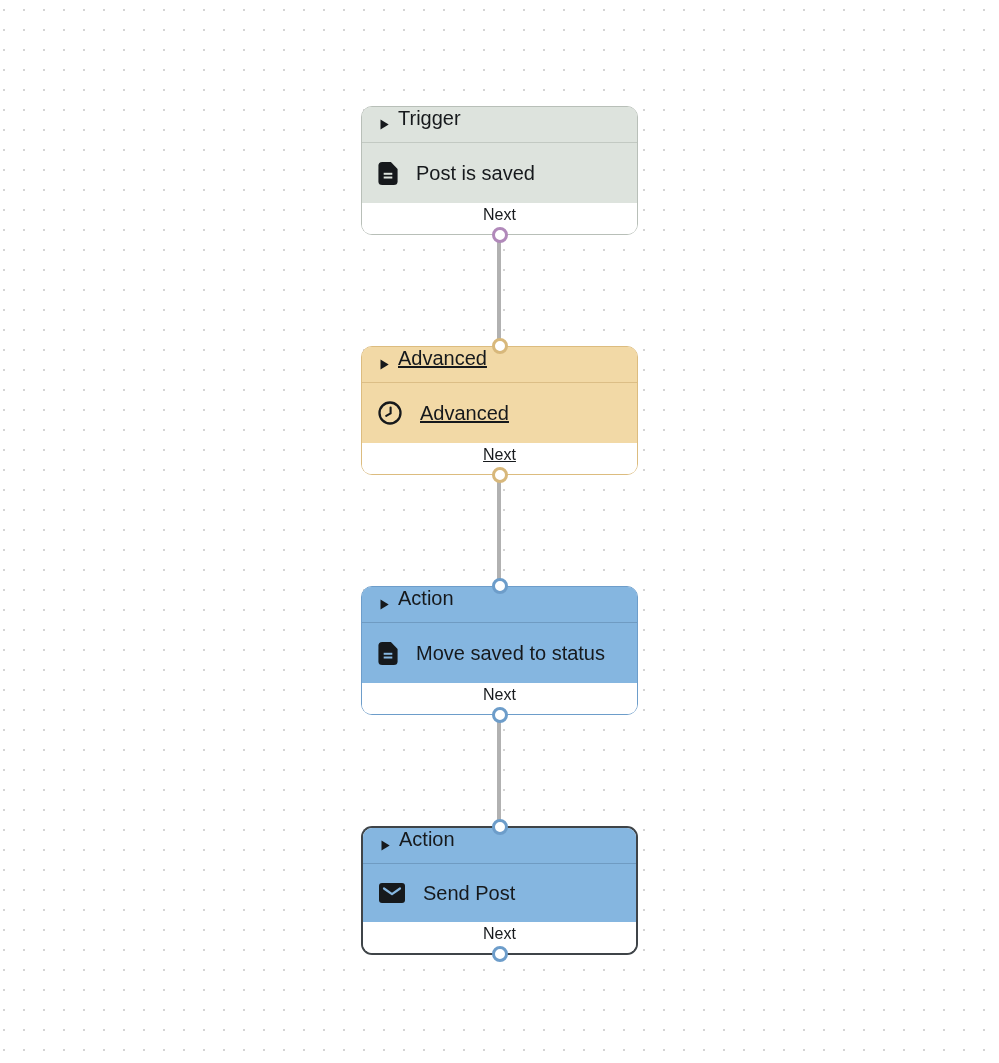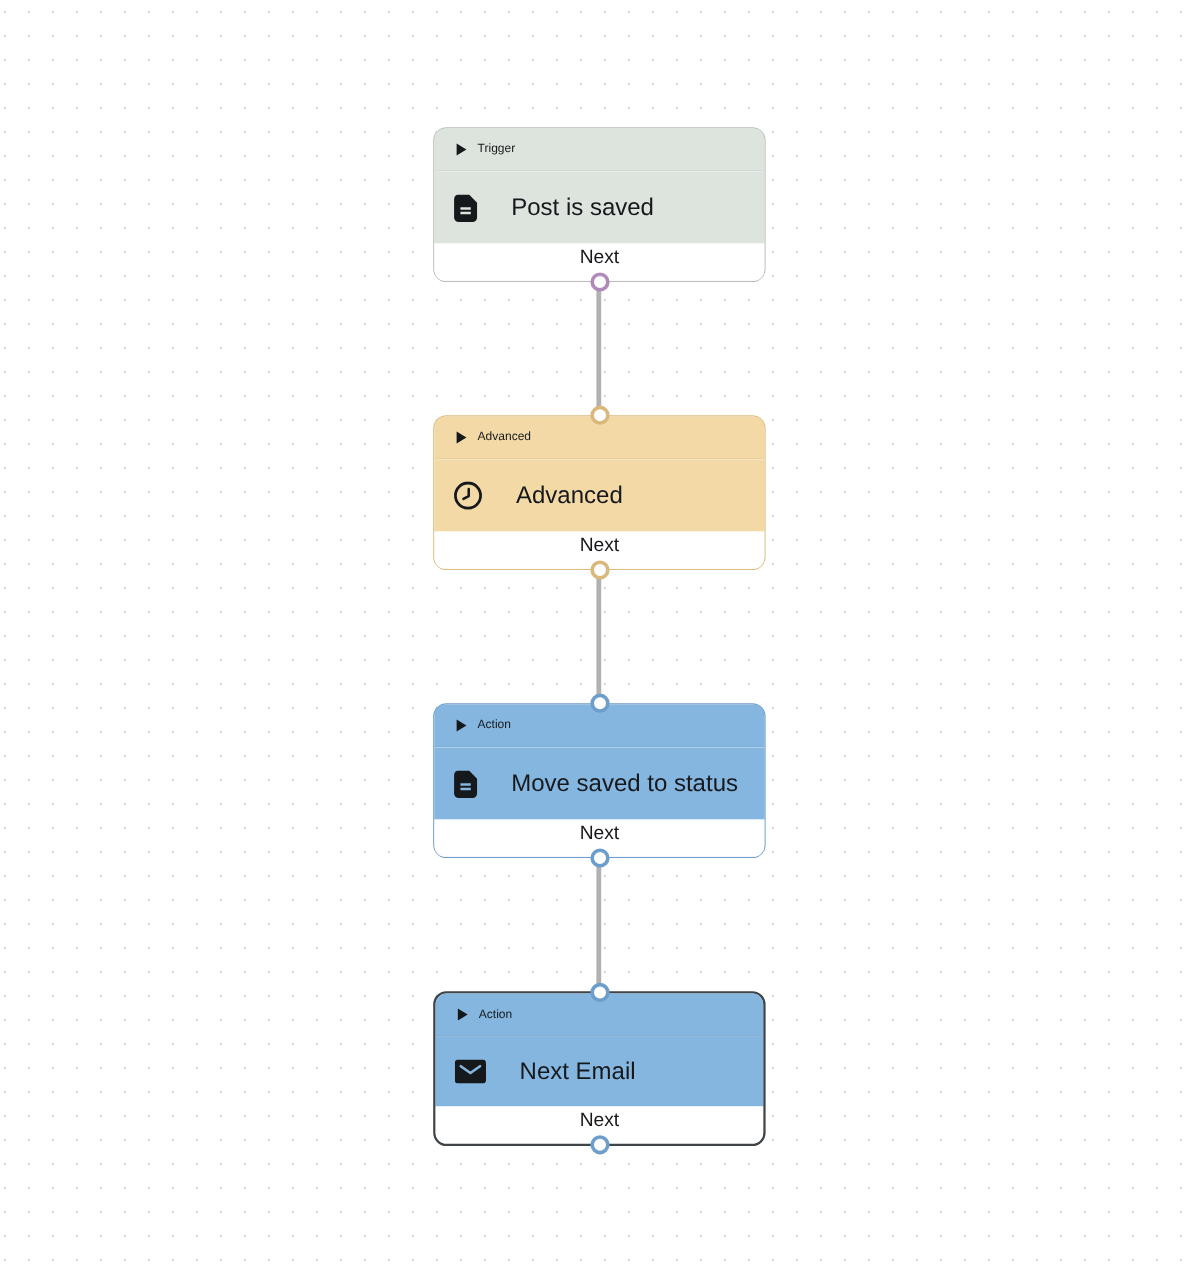--- a/index.html
+++ b/index.html
@@ -35,33 +35,32 @@
     z-index: 2;
   }
   .node.selected { border-width: 2px; }
   .node-header {
     flex: 0 0 auto;
     height: 35px;
     background: var(--fill);
     border-bottom: 1px solid var(--divider);
     border-radius: 9px 9px 0 0;
     display: flex;
-    align-items: center;
     gap: 9px;
     padding: 0 16px 0 18px;
-    font-size: 10px;
+    font-size: 20px;
     cursor: pointer;
   }
   .tri { display: inline-flex; align-items: center; }
   .node-body {
     flex: 1 1 auto;
     background: var(--fill);
     display: flex;
     align-items: center;
-    gap: 28px;
+    gap: 18px;
     padding: 0 16px;
     font-size: 20px;
     cursor: pointer;
   }
   .node-icon { display: inline-flex; align-items: center; }
   .node-footer {
     flex: 0 0 auto;
     height: 28px;
     background: #ffffff;
     border-radius: 0 0 9px 9px;
@@ -111,21 +110,21 @@
             <line x1="5.5" y1="16.2" x2="14.5" y2="16.2" stroke="var(--fill)" stroke-width="2.1"></line>
           </svg>
         </span>
       <span class="node-title">Post is saved</span>
     </div>
     <div class="node-footer">
       <span class="next-label">Next</span>
     </div>
     <div class="node-port node-port-out" style="border-color: rgb(177, 137, 186);"></div>
   </div>
-    <div class="node" style="left: 361px; top: 346px; width: 277px; height: 129px; --fill: #f2d9a6; --border: #dcbc7f; --divider: #dcbe86;">
+    <div class="node" style="left: 361px; top: 346px; width: 277px; height: 129px; text-decoration: underline; --fill: #f2d9a6; --border: #dcbc7f; --divider: #dcbe86;">
     <div class="node-port node-port-in" style="border-color: rgb(216, 184, 123);"></div>
     <div class="node-header">
       <span class="tri">
         <svg width="9" height="11" viewBox="0 0 9 11">
             <path d="M0.5 0.5 L8.7 5.5 L0.5 10.5 Z" fill="#16191c"></path>
           </svg>
       </span>
       <span class="node-category">Advanced</span>
     </div>
     <div class="node-body">
@@ -177,20 +176,20 @@
       </span>
       <span class="node-category">Action</span>
     </div>
     <div class="node-body">
       <span class="node-icon">
           <svg width="26" height="20" viewBox="0 0 26 20">
             <rect x="0" y="0" width="26" height="20" rx="3" fill="#16191c"></rect>
             <polyline points="5,5.5 13,11.2 21,5.5" fill="none" stroke="var(--fill)" stroke-width="2.2" stroke-linecap="round" stroke-linejoin="round"></polyline>
           </svg>
         </span>
-      <span class="node-title">Next Email</span>
+      <span class="node-title">Send Post</span>
     </div>
     <div class="node-footer">
       <span class="next-label">Next</span>
     </div>
     <div class="node-port node-port-out" style="border-color: rgb(109, 157, 202);"></div>
   </div>
   </div>
 
 </body></html>

